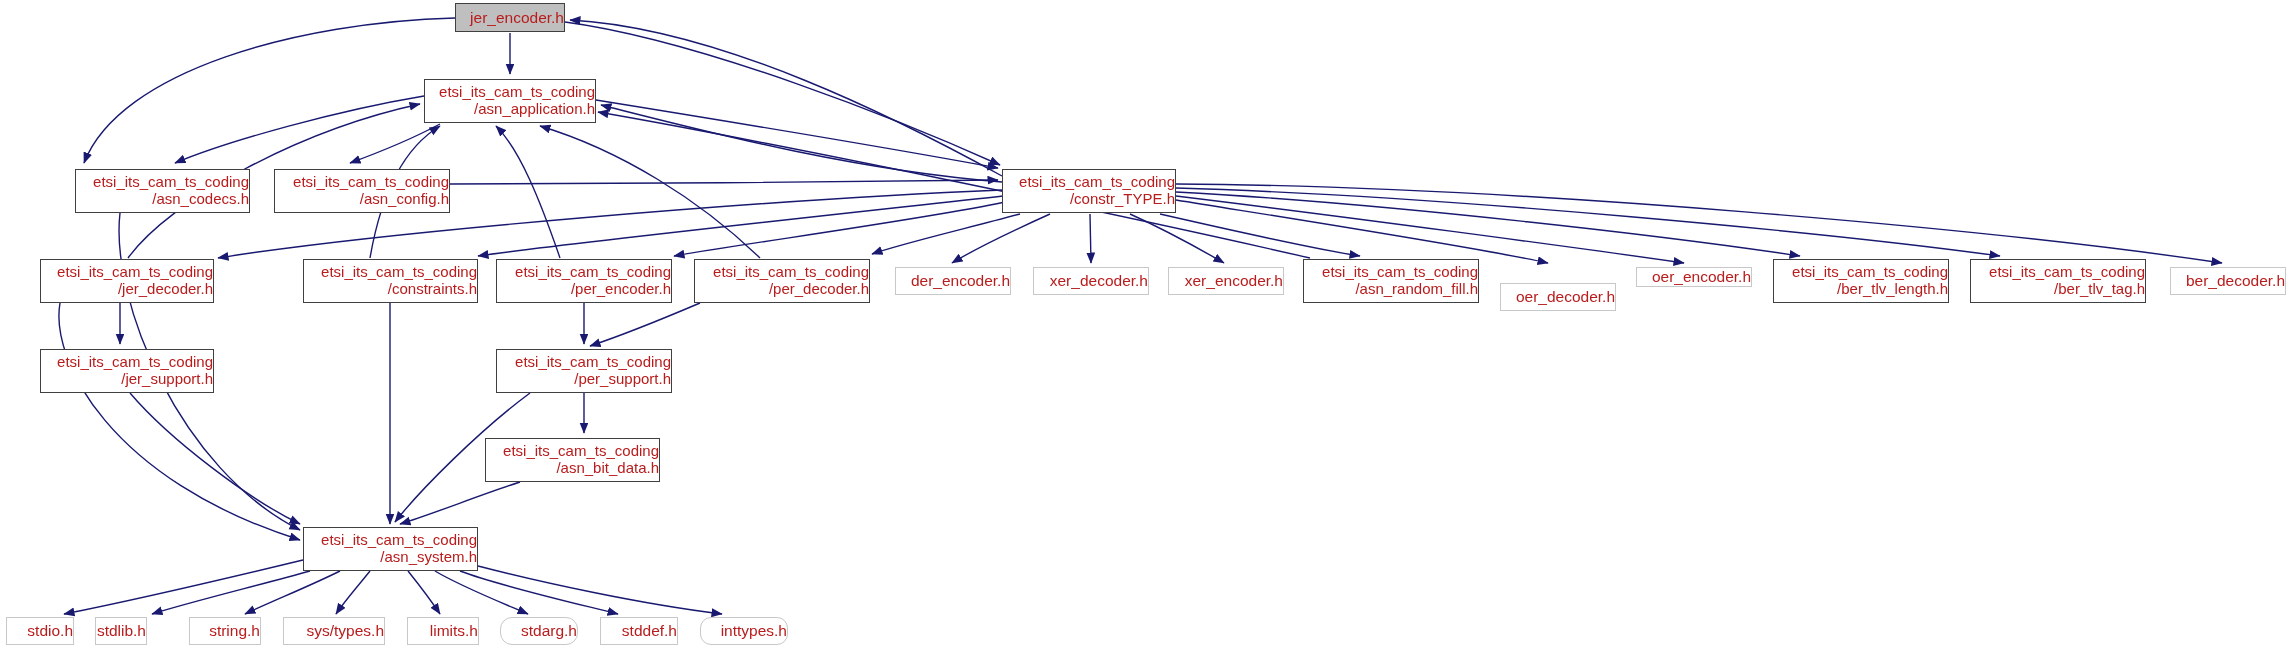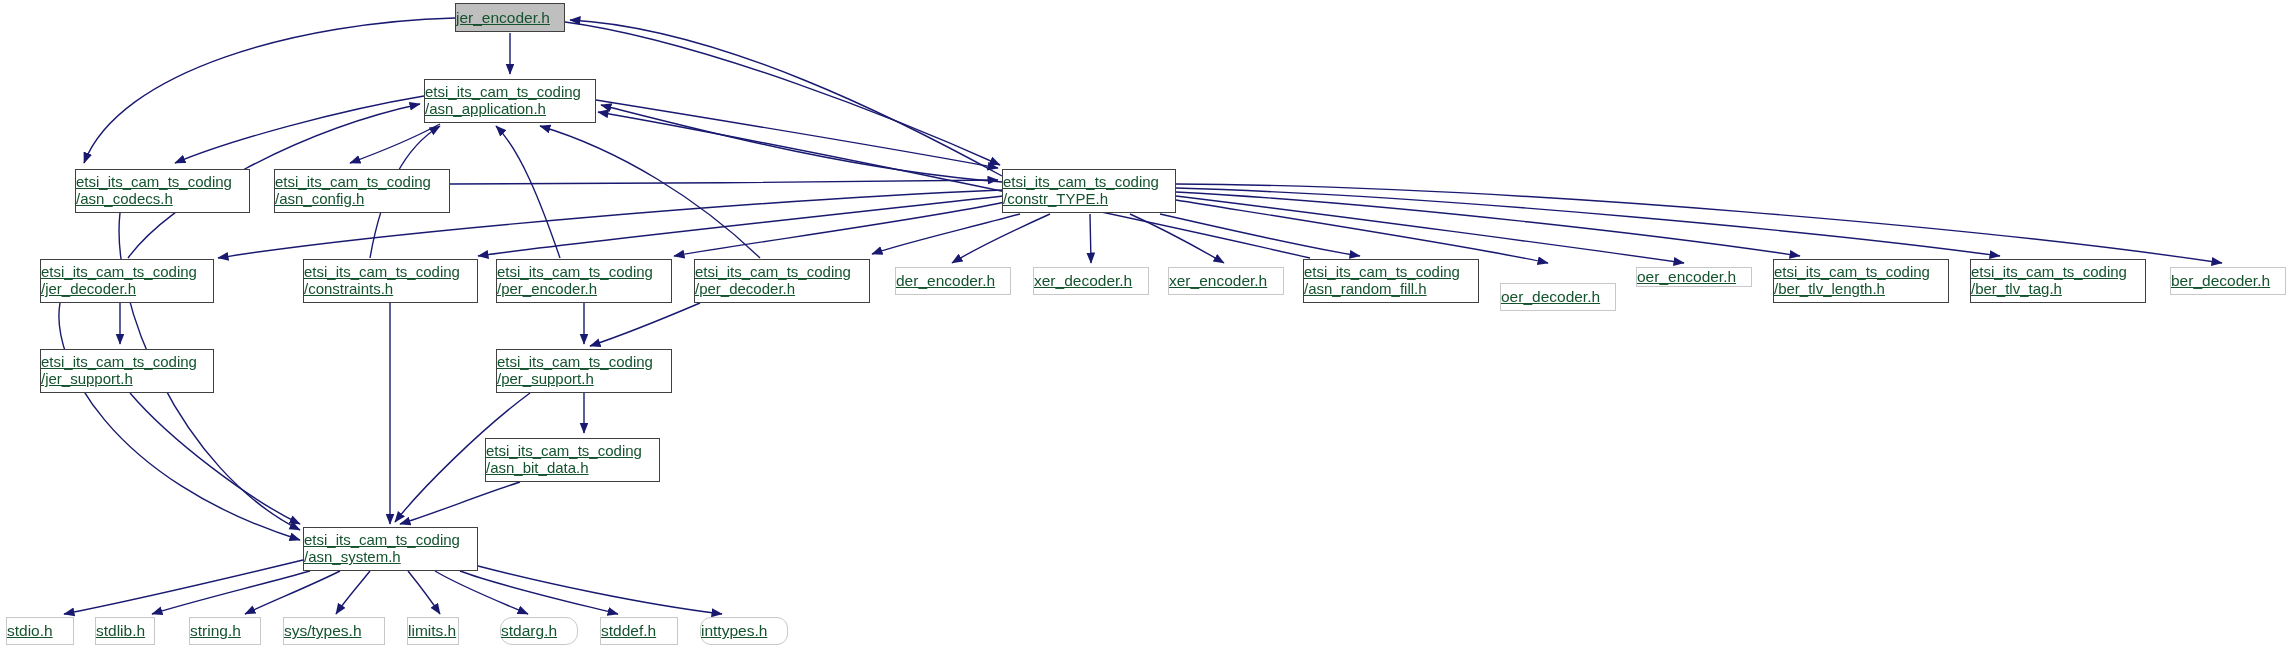--- a/index.html
+++ b/index.html
@@ -23,28 +23,27 @@
     width: 2291px;
     height: 648px;
     pointer-events: none;
   }
   .node {
     position: absolute;
     box-sizing: border-box;
     display: flex;
     align-items: center;
     justify-content: center;
-    text-align: left;
+    text-align: right;
     line-height: 1.12;
-    color: #14532d;
+    color: #b91c1c;
     white-space: pre;
     background: #ffffff;
     border: 1px solid #404040;
     z-index: 5;
-    text-decoration: underline;
   }
   .node .nlabel {
     display: block;
     width: 100%;
     white-space: pre;
   }
   
   .node.root {
     background: #bfbfbf;
     border: 1px solid #404040;
@@ -146,21 +145,21 @@
       <div class="node ext" style="left: 2170px; top: 267px; width: 116px; height: 28px;"><span class="nlabel fs-one">ber_decoder.h</span></div>
       <div class="node proj" style="left: 40px; top: 349px; width: 174px; height: 44px;"><span class="nlabel fs-two">etsi_its_cam_ts_coding
 /jer_support.h</span></div>
       <div class="node proj" style="left: 496px; top: 349px; width: 176px; height: 44px;"><span class="nlabel fs-two">etsi_its_cam_ts_coding
 /per_support.h</span></div>
       <div class="node proj" style="left: 485px; top: 438px; width: 175px; height: 44px;"><span class="nlabel fs-two">etsi_its_cam_ts_coding
 /asn_bit_data.h</span></div>
       <div class="node proj" style="left: 303px; top: 527px; width: 175px; height: 44px;"><span class="nlabel fs-two">etsi_its_cam_ts_coding
 /asn_system.h</span></div>
       <div class="node ext" style="left: 6px; top: 617px; width: 68px; height: 28px;"><span class="nlabel fs-one">stdio.h</span></div>
-      <div class="node ext" style="left: 95px; top: 617px; width: 60px; height: 28px;"><span class="nlabel fs-one">stdlib.h</span></div>
+      <div class="node ext" style="left: 95px; top: 617px; width: 52px; height: 28px;"><span class="nlabel fs-one">stdlib.h</span></div>
       <div class="node ext" style="left: 189px; top: 617px; width: 72px; height: 28px;"><span class="nlabel fs-one">string.h</span></div>
       <div class="node ext" style="left: 283px; top: 617px; width: 102px; height: 28px;"><span class="nlabel fs-one">sys/types.h</span></div>
-      <div class="node ext" style="left: 407px; top: 617px; width: 52px; height: 28px;"><span class="nlabel fs-one">limits.h</span></div>
+      <div class="node ext" style="left: 407px; top: 617px; width: 72px; height: 28px;"><span class="nlabel fs-one">limits.h</span></div>
       <div class="node ext" style="left: 500px; top: 617px; width: 78px; height: 28px; border-radius: 12px;"><span class="nlabel fs-one">stdarg.h</span></div>
       <div class="node ext" style="left: 600px; top: 617px; width: 78px; height: 28px;"><span class="nlabel fs-one">stddef.h</span></div>
       <div class="node ext" style="left: 700px; top: 617px; width: 88px; height: 28px; border-radius: 11px;"><span class="nlabel fs-one">inttypes.h</span></div>
     </div>
 </div>
 
 </body></html>

